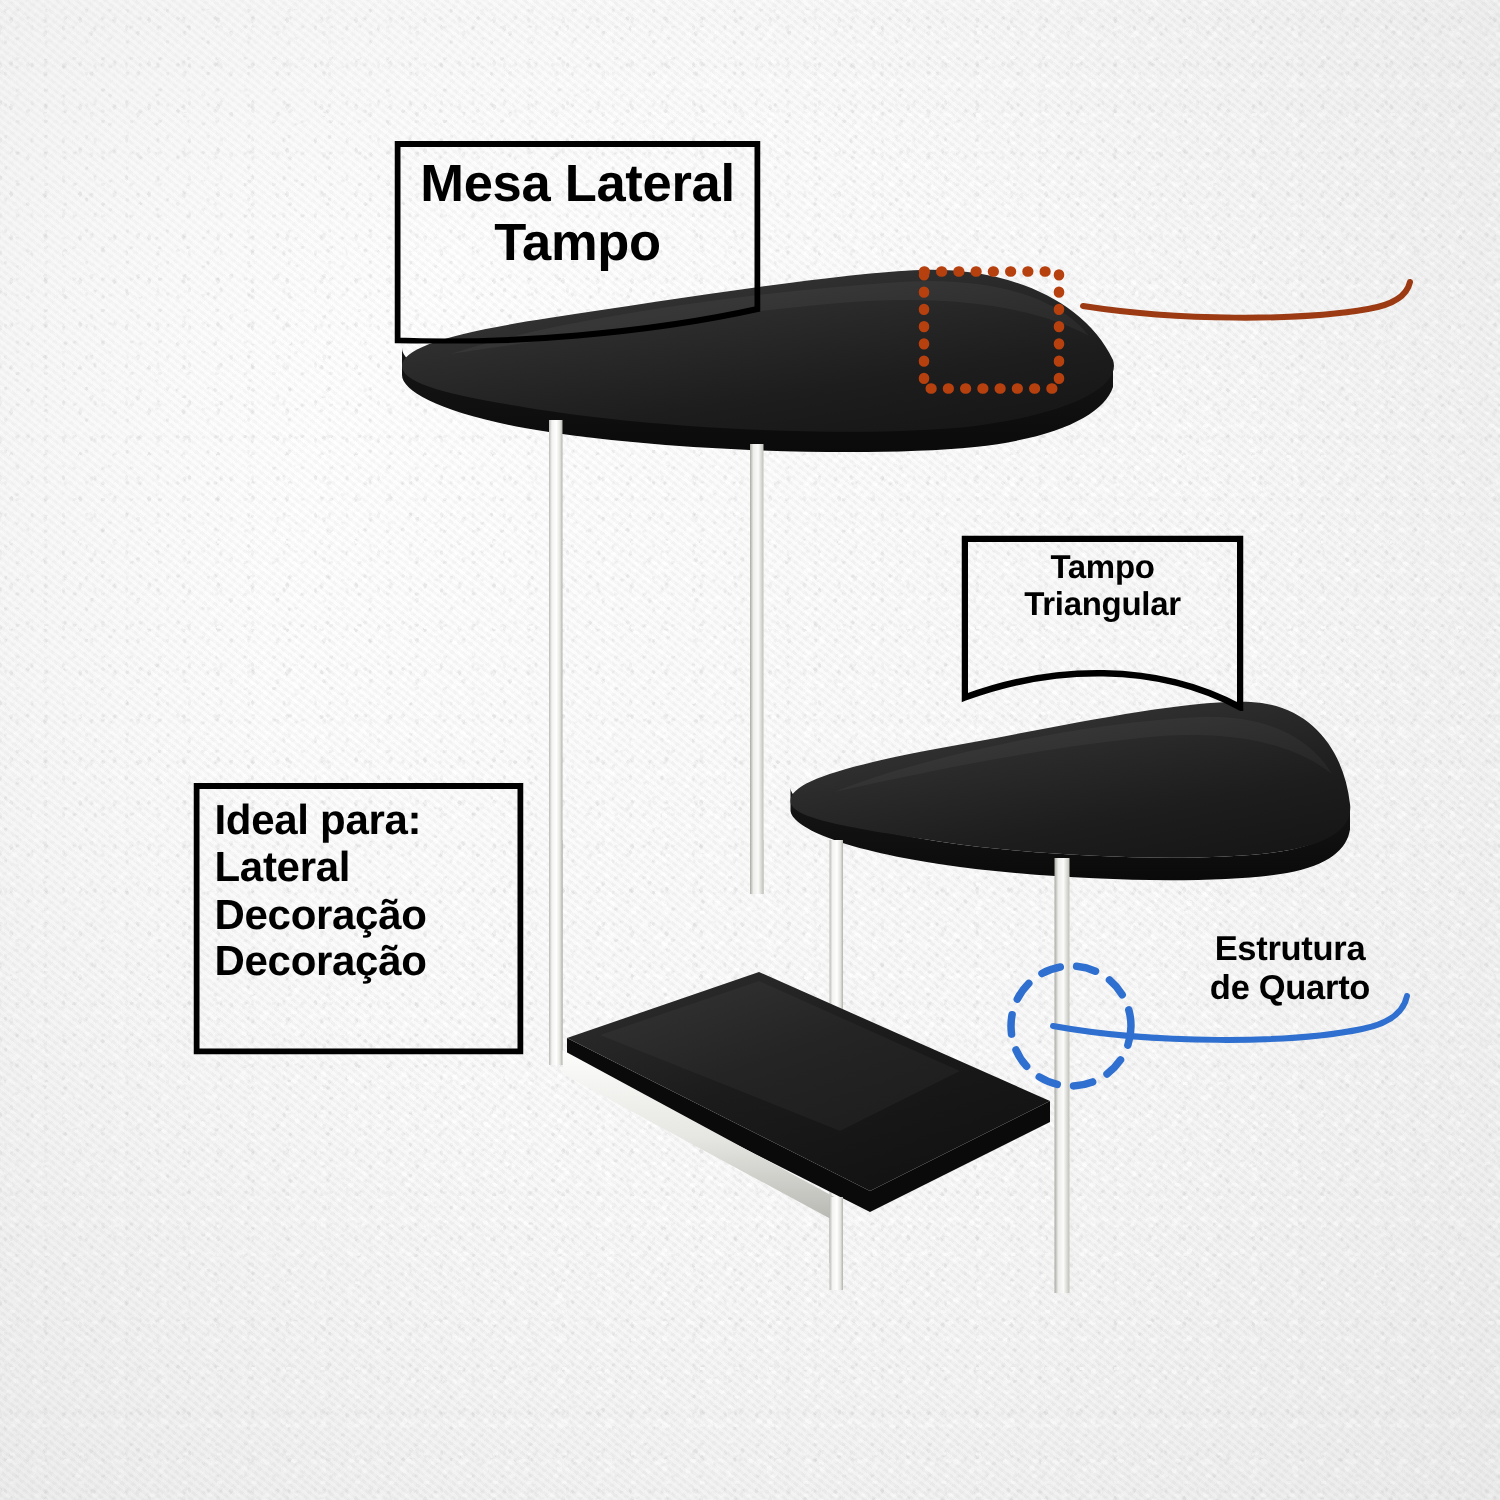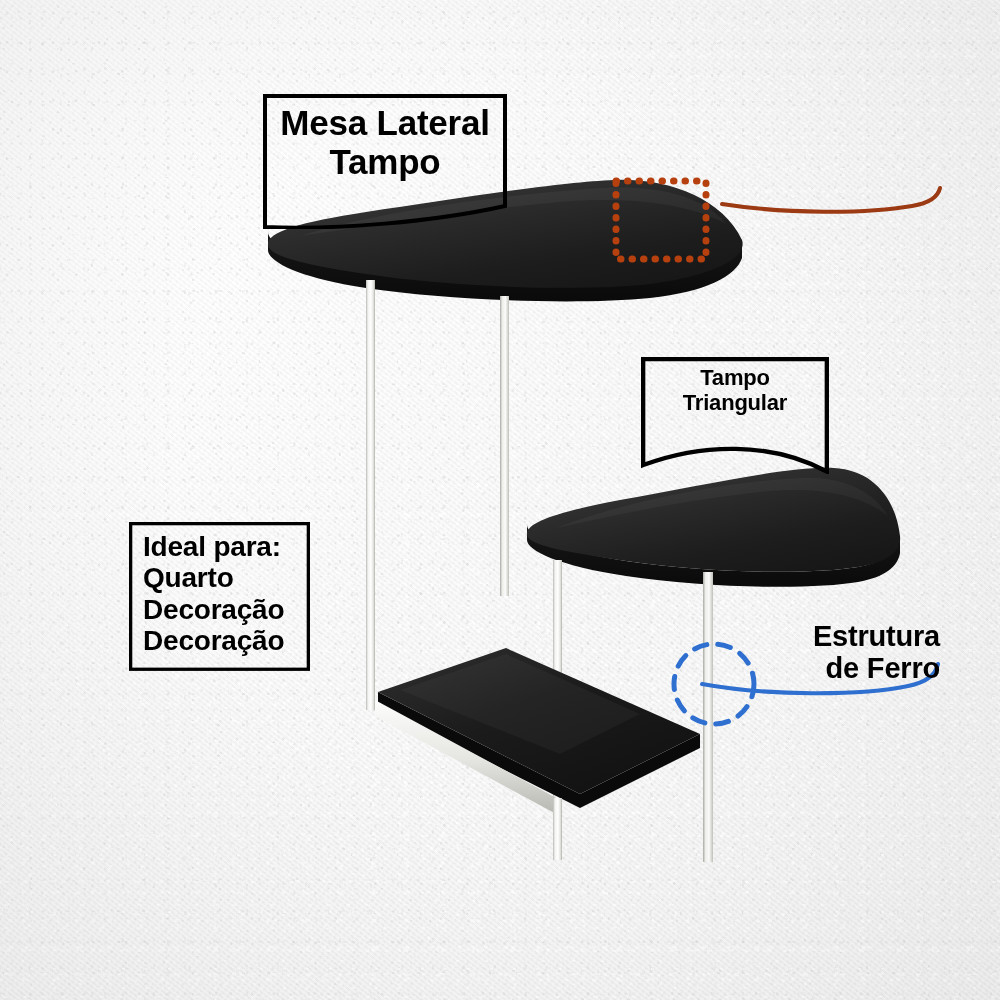--- a/index.html
+++ b/index.html
@@ -101,42 +101,42 @@
   #tampo-callout {
     left: 641px; top: 357px;
     width: 188px; height: 108px;
     text-align: center;
     font-size: 22px;
   }
   #tampo-callout .inner { padding: 9px 4px 0; }
 
   #ideal-callout {
     left: 129px; top: 522px;
-    width: 181px; height: 181px;
+    width: 220px; height: 181px;
     text-align: left;
     font-size: 28px;
   }
   #ideal-callout .inner { padding: 9px 0 0 14px; }
   #ideal-callout .li { display: block; white-space: nowrap; }
 
   
 
   
   .underlined { }
   #apoio-callout {
     left: 728px; top: 142px;
     width: 214px; height: 78px;
     text-align: center;
     font-size: 29px;
   }
   #ferro-callout {
     left: 780px; top: 620px;
     width: 160px; height: 78px;
-    text-align: right;
-    font-size: 29px;
+    text-align: center;
+    font-size: 23px;
   }
   .underlined .ul-svg {
     position: absolute;
     left: -12px; right: -12px;
     top: 0; bottom: 0;
     width: calc(100% + 24px);
     overflow: visible;
     z-index: 1;
   }
 
@@ -303,33 +303,33 @@
       <span class="txt">Triangular</span>
     </div>
   </div>
 
   <div class="callout boxed" id="ideal-callout">
     <svg class="frame" viewBox="0 0 220 181" preserveAspectRatio="none">
       <rect x="2" y="2" width="216" height="177" fill="none" stroke="#000" stroke-width="4"></rect>
     </svg>
     <div class="inner">
       <span class="txt li">Ideal para:</span>
-      <span class="txt li">Quarto</span>
+      <span class="txt li">Lateral</span>
       <span class="txt li">Decoração</span>
       <span class="txt li">Decoração</span>
     </div>
   </div>
 
   <svg id="dash-circle" viewBox="0 0 88 88">
     <circle cx="44" cy="44" r="40" fill="none" stroke="#2E6FD0" stroke-width="5" stroke-linecap="round" stroke-dasharray="13 11"></circle>
   </svg>
 
   <div class="callout underlined" id="ferro-callout">
     <svg class="ul-svg" viewBox="0 0 184 78" preserveAspectRatio="none">
       <path d="M -66 64 C 0 76, 92 76, 140 66 C 160 62, 168 54, 170 44" fill="none" stroke="#2E6FD0" stroke-width="4" stroke-linecap="round"></path>
     </svg>
     <div class="inner">
       <span class="txt">Estrutura</span><br>
-      <span class="txt">de Ferro</span>
+      <span class="txt">de Quarto</span>
     </div>
   </div>
 
 </div>
 
 </body></html>

